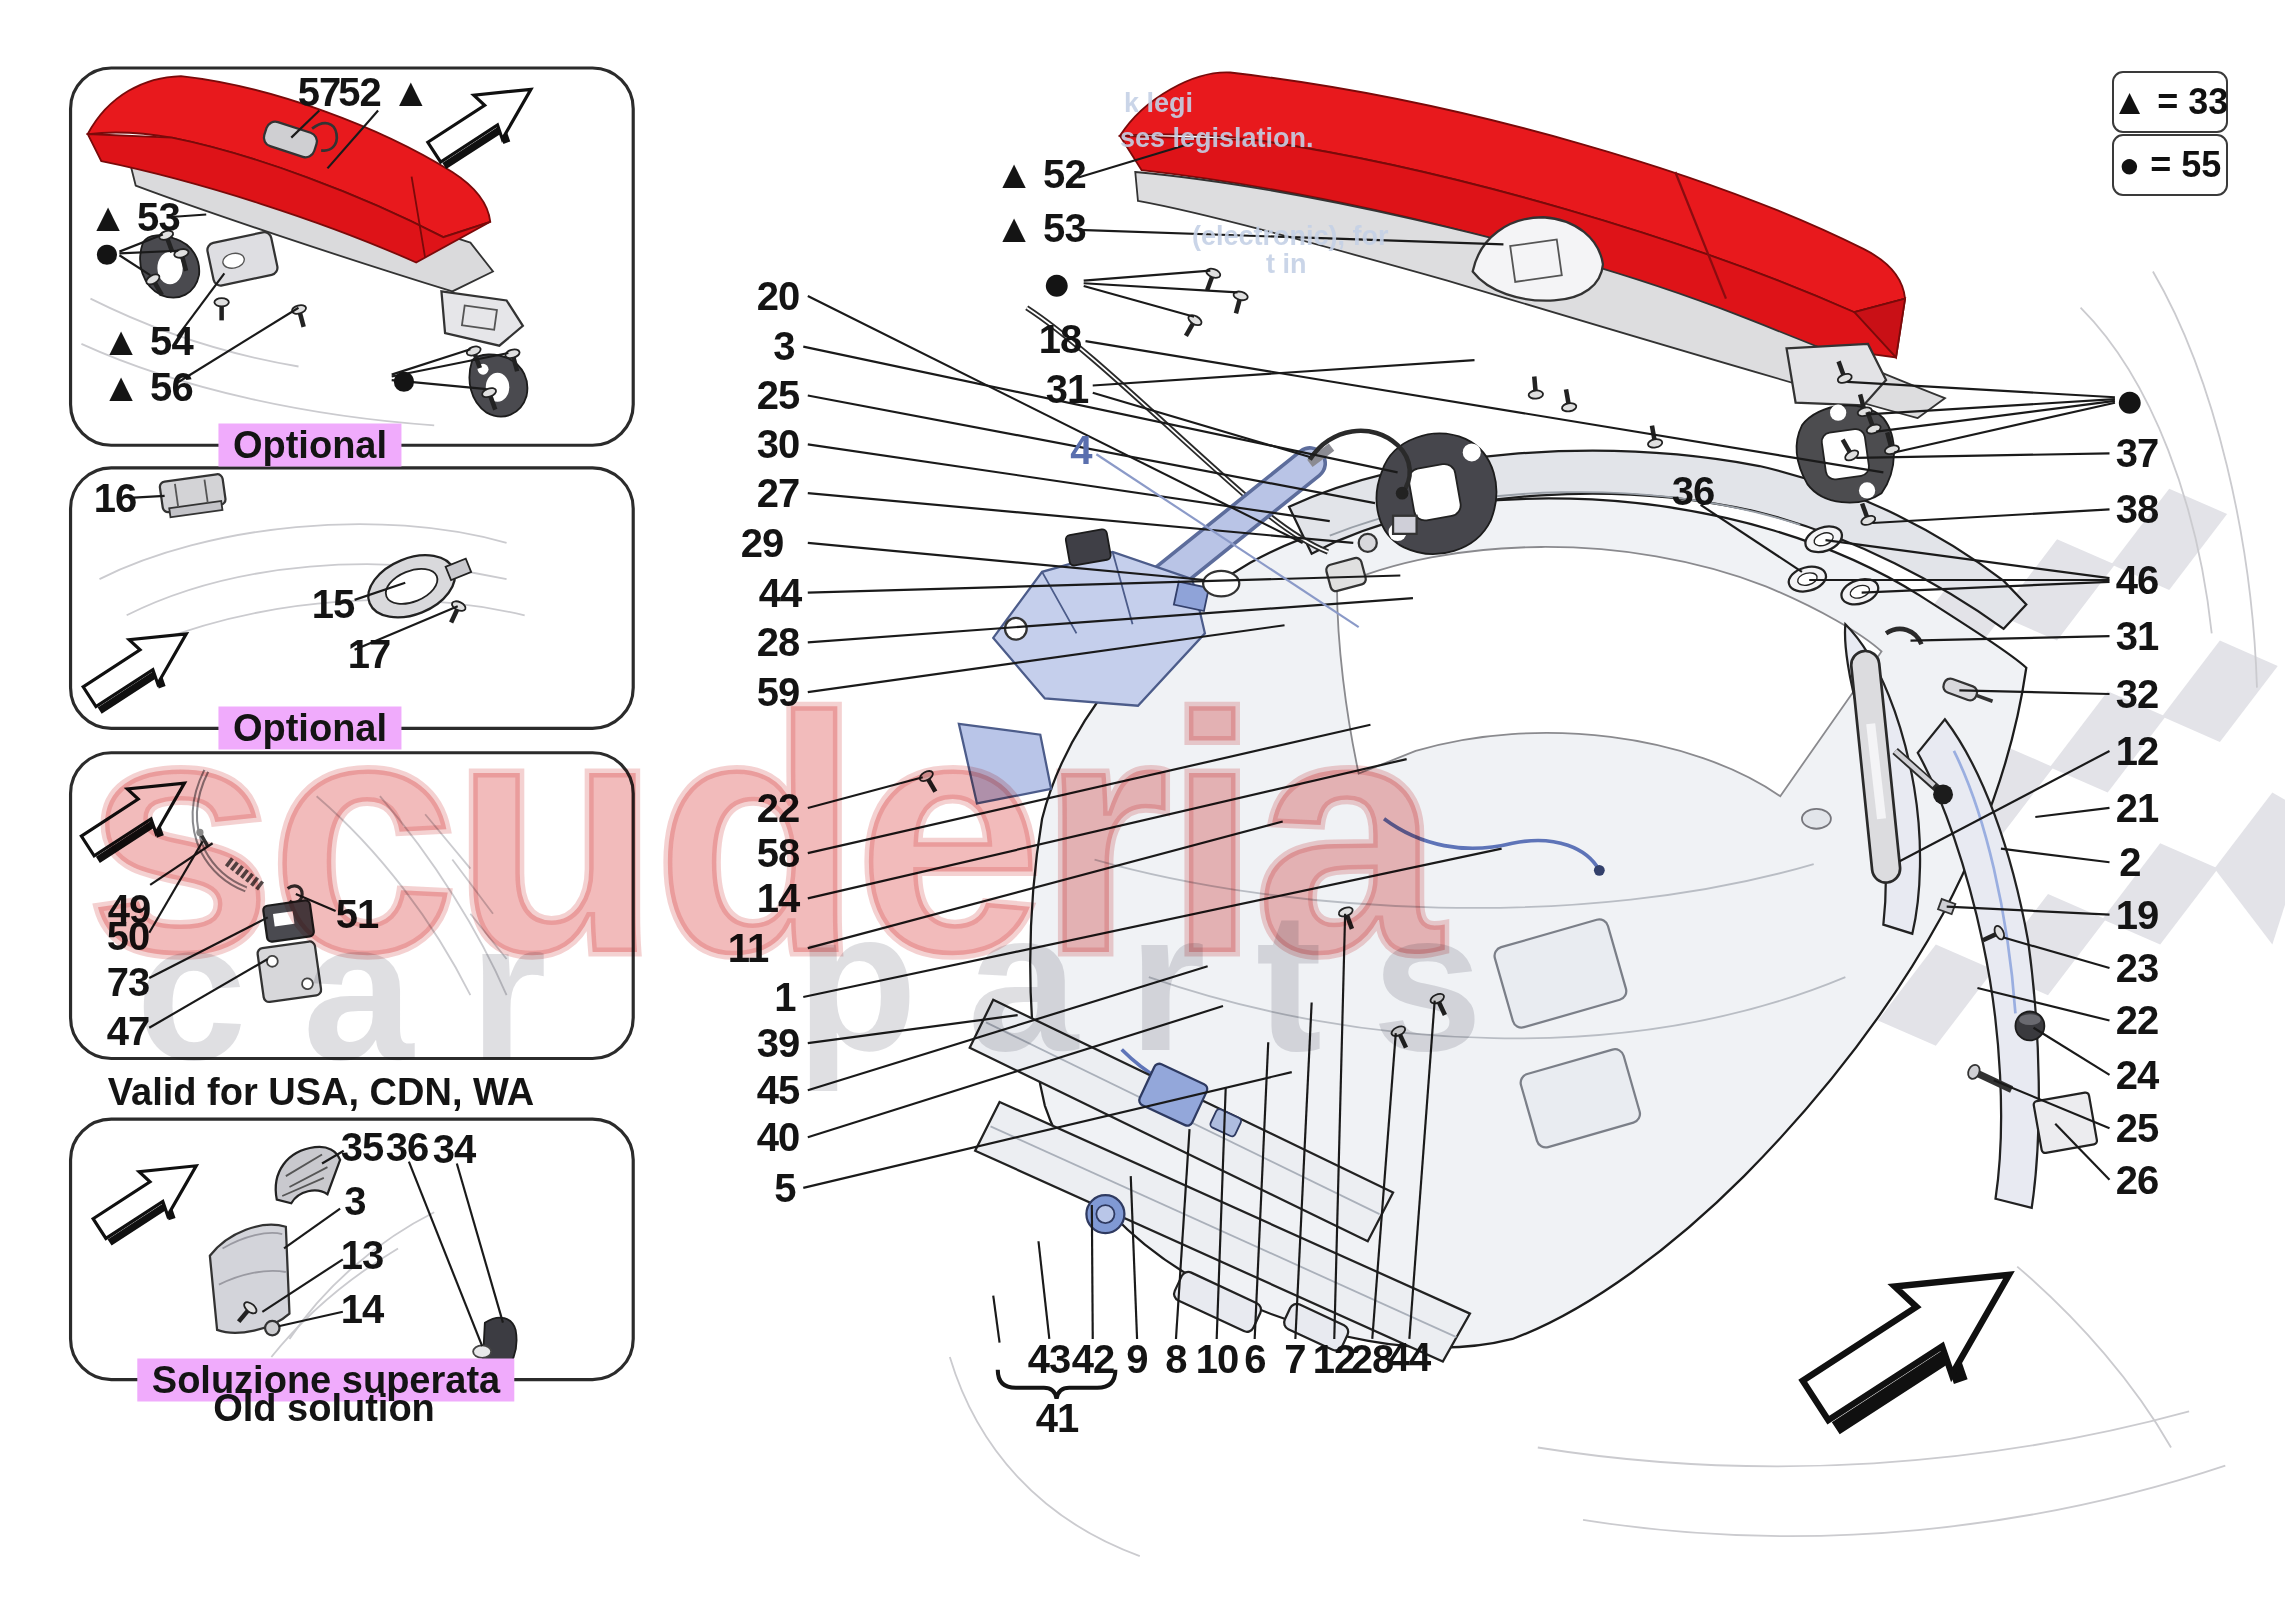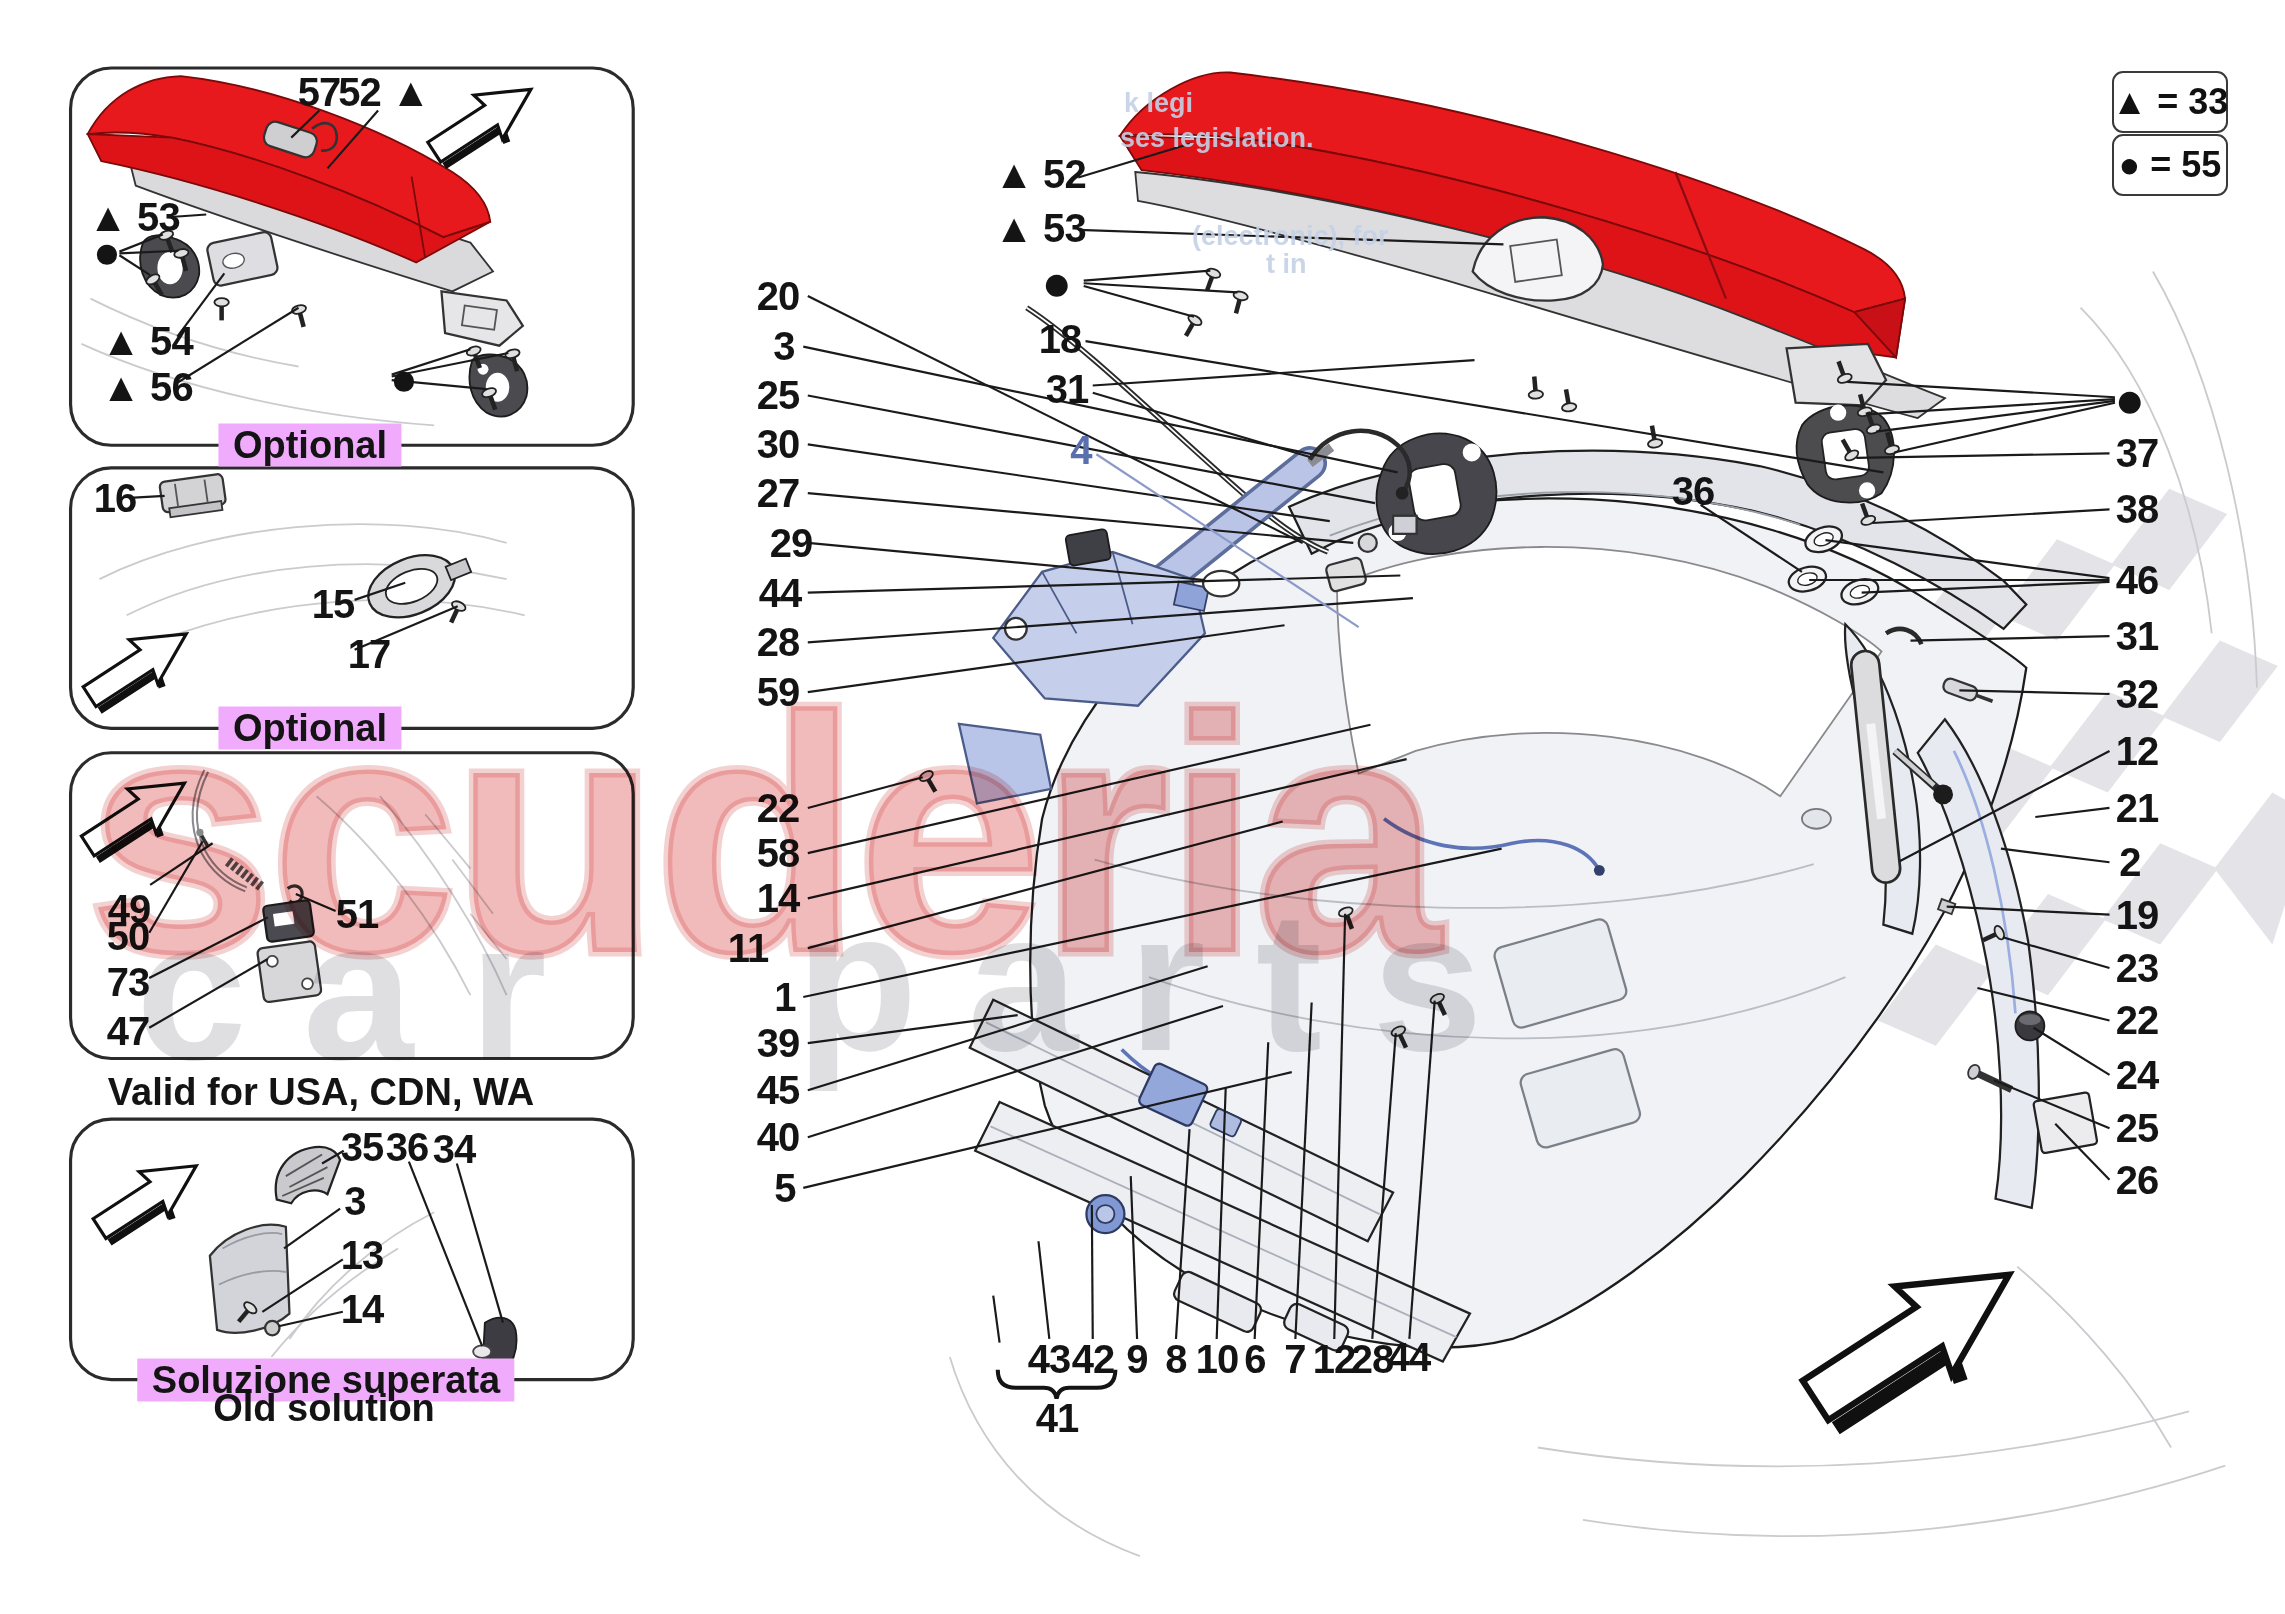--- a/index.html
+++ b/index.html
@@ -457,21 +457,21 @@
       <div class="callout" style="left: 407px; top: 1147px;">36</div>
       <div class="callout" style="left: 454px; top: 1149px;">34</div>
       <div class="callout" style="left: 355px; top: 1201px;">3</div>
       <div class="callout" style="left: 362px; top: 1255px;">13</div>
       <div class="callout" style="left: 362px; top: 1309px;">14</div>
       <div class="callout" style="left: 778px; top: 296px;">20</div>
       <div class="callout" style="left: 784px; top: 346px;">3</div>
       <div class="callout" style="left: 778px; top: 395px;">25</div>
       <div class="callout" style="left: 778px; top: 444px;">30</div>
       <div class="callout" style="left: 778px; top: 493px;">27</div>
-      <div class="callout" style="left: 791px; top: 543px;">29</div>
+      <div class="callout" style="left: 762px; top: 543px;">29</div>
       <div class="callout" style="left: 780px; top: 593px;">44</div>
       <div class="callout" style="left: 778px; top: 642px;">28</div>
       <div class="callout" style="left: 778px; top: 692px;">59</div>
       <div class="callout" style="left: 778px; top: 808px;">22</div>
       <div class="callout" style="left: 778px; top: 853px;">58</div>
       <div class="callout" style="left: 778px; top: 898px;">14</div>
       <div class="callout" style="left: 736px; top: 948px; margin-left: 12px;">11</div>
       <div class="callout" style="left: 785px; top: 997px;">1</div>
       <div class="callout" style="left: 778px; top: 1043px;">39</div>
       <div class="callout" style="left: 778px; top: 1090px;">45</div>

